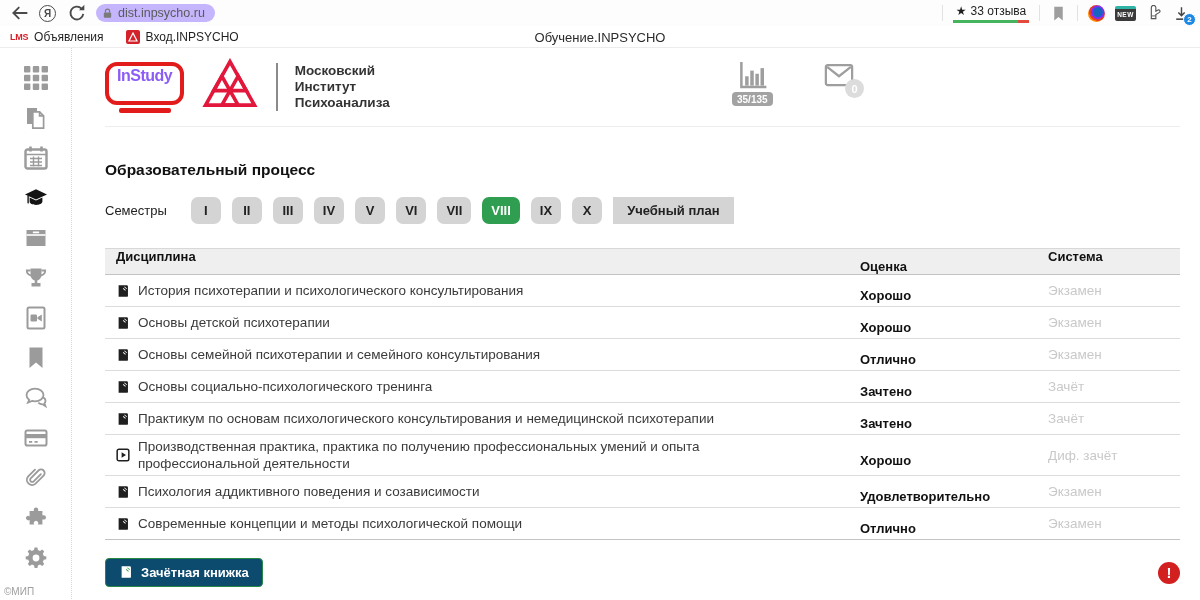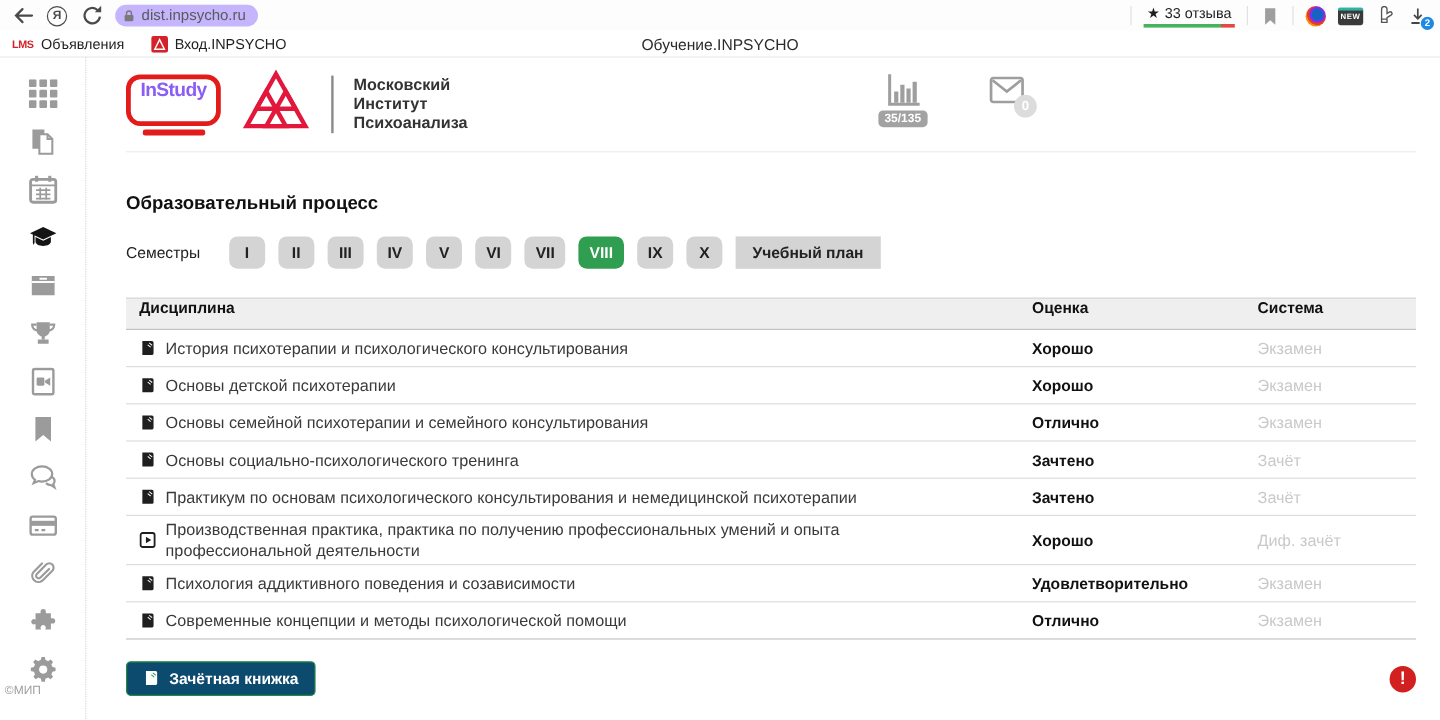--- a/index.html
+++ b/index.html
@@ -47,21 +47,21 @@
   .inp-fav { width:14px; height:14px; flex:none; }
   .inp-fav svg { width:100%; height:100%; display:block; }
 
   
   .main { display:flex; height:551px; }
   .sidebar { width:72px; flex:none; border-right:1px dotted #d6d6d6; display:flex;
     flex-direction:column; align-items:center; padding-top:18px; gap:16px; position:relative; }
   .side-icon { width:24px; height:24px; color:#9b9b9b; cursor:pointer; flex:none; }
   .side-icon svg { width:100%; height:100%; display:block; }
   .side-icon.active { color:#141414; }
-  .copyright { position:absolute; bottom:18px; left:4px; font-size:10px; color:#9e9e9e; }
+  .copyright { position:absolute; bottom:2px; left:4px; font-size:10px; color:#9e9e9e; }
 
   .content { flex:1; position:relative; padding:0 20px 0 33px; }
 
   
   .header-band { display:flex; align-items:center; gap:17px; height:79px;
     border-bottom:1px solid #ededed; }
   .instudy { display:flex; flex-direction:column; align-items:center; cursor:pointer; }
   .instudy-box { border:4px solid #e21b1b; border-radius:12px; padding:1px 8px 16px;
     font-size:16px; font-weight:bold; color:#8b5cf6; letter-spacing:-.5px; }
   .instudy-stand { width:52px; height:5px; background:#e21b1b; border-radius:2px; margin-top:3px; }
@@ -95,21 +95,21 @@
   .sem-btn.active { background:#2f9e50; color:#fff; }
   .plan-btn { background:#d4d4d4; border:none; border-radius:0; padding:6px 14px;
     font-weight:bold; font-size:13px; color:#222; cursor:pointer; font-family:inherit; }
 
   
   .grades-table { margin-top:24px; width:100%; }
   .thead { display:flex; align-items:flex-start; height:27px; background:#efefef;
     border-top:1px solid #d8d8d8; border-bottom:1px solid #c3c3c3;
     font-weight:bold; font-size:13px; color:#111; }
   .col-disc { flex:1; padding-left:11px; display:flex; align-items:center; gap:8px; }
-  .col-grade { width:188px; flex:none; }
+  .col-grade { width:188px; flex:none;margin-top:10px; }
   .col-system { width:132px; flex:none; }
   .trow { display:flex; align-items:center; min-height:31px; padding:3px 0;
     border-bottom:1px solid #dcdcdc; font-size:13.5px; color:#3a3a3a; cursor:pointer; }
   .trow:last-child { border-bottom:1px solid #c3c3c3; }
   .trow .col-grade { font-weight:bold; color:#111; font-size:13px; }
   .trow .col-system { color:#c9c9c9; }
   .row-icon { width:14px; height:14px; color:#1f1f1f; flex:none; }
   .row-icon svg { width:100%; height:100%; display:block; }
   .disc-text { max-width:640px; line-height:17px; }
 

